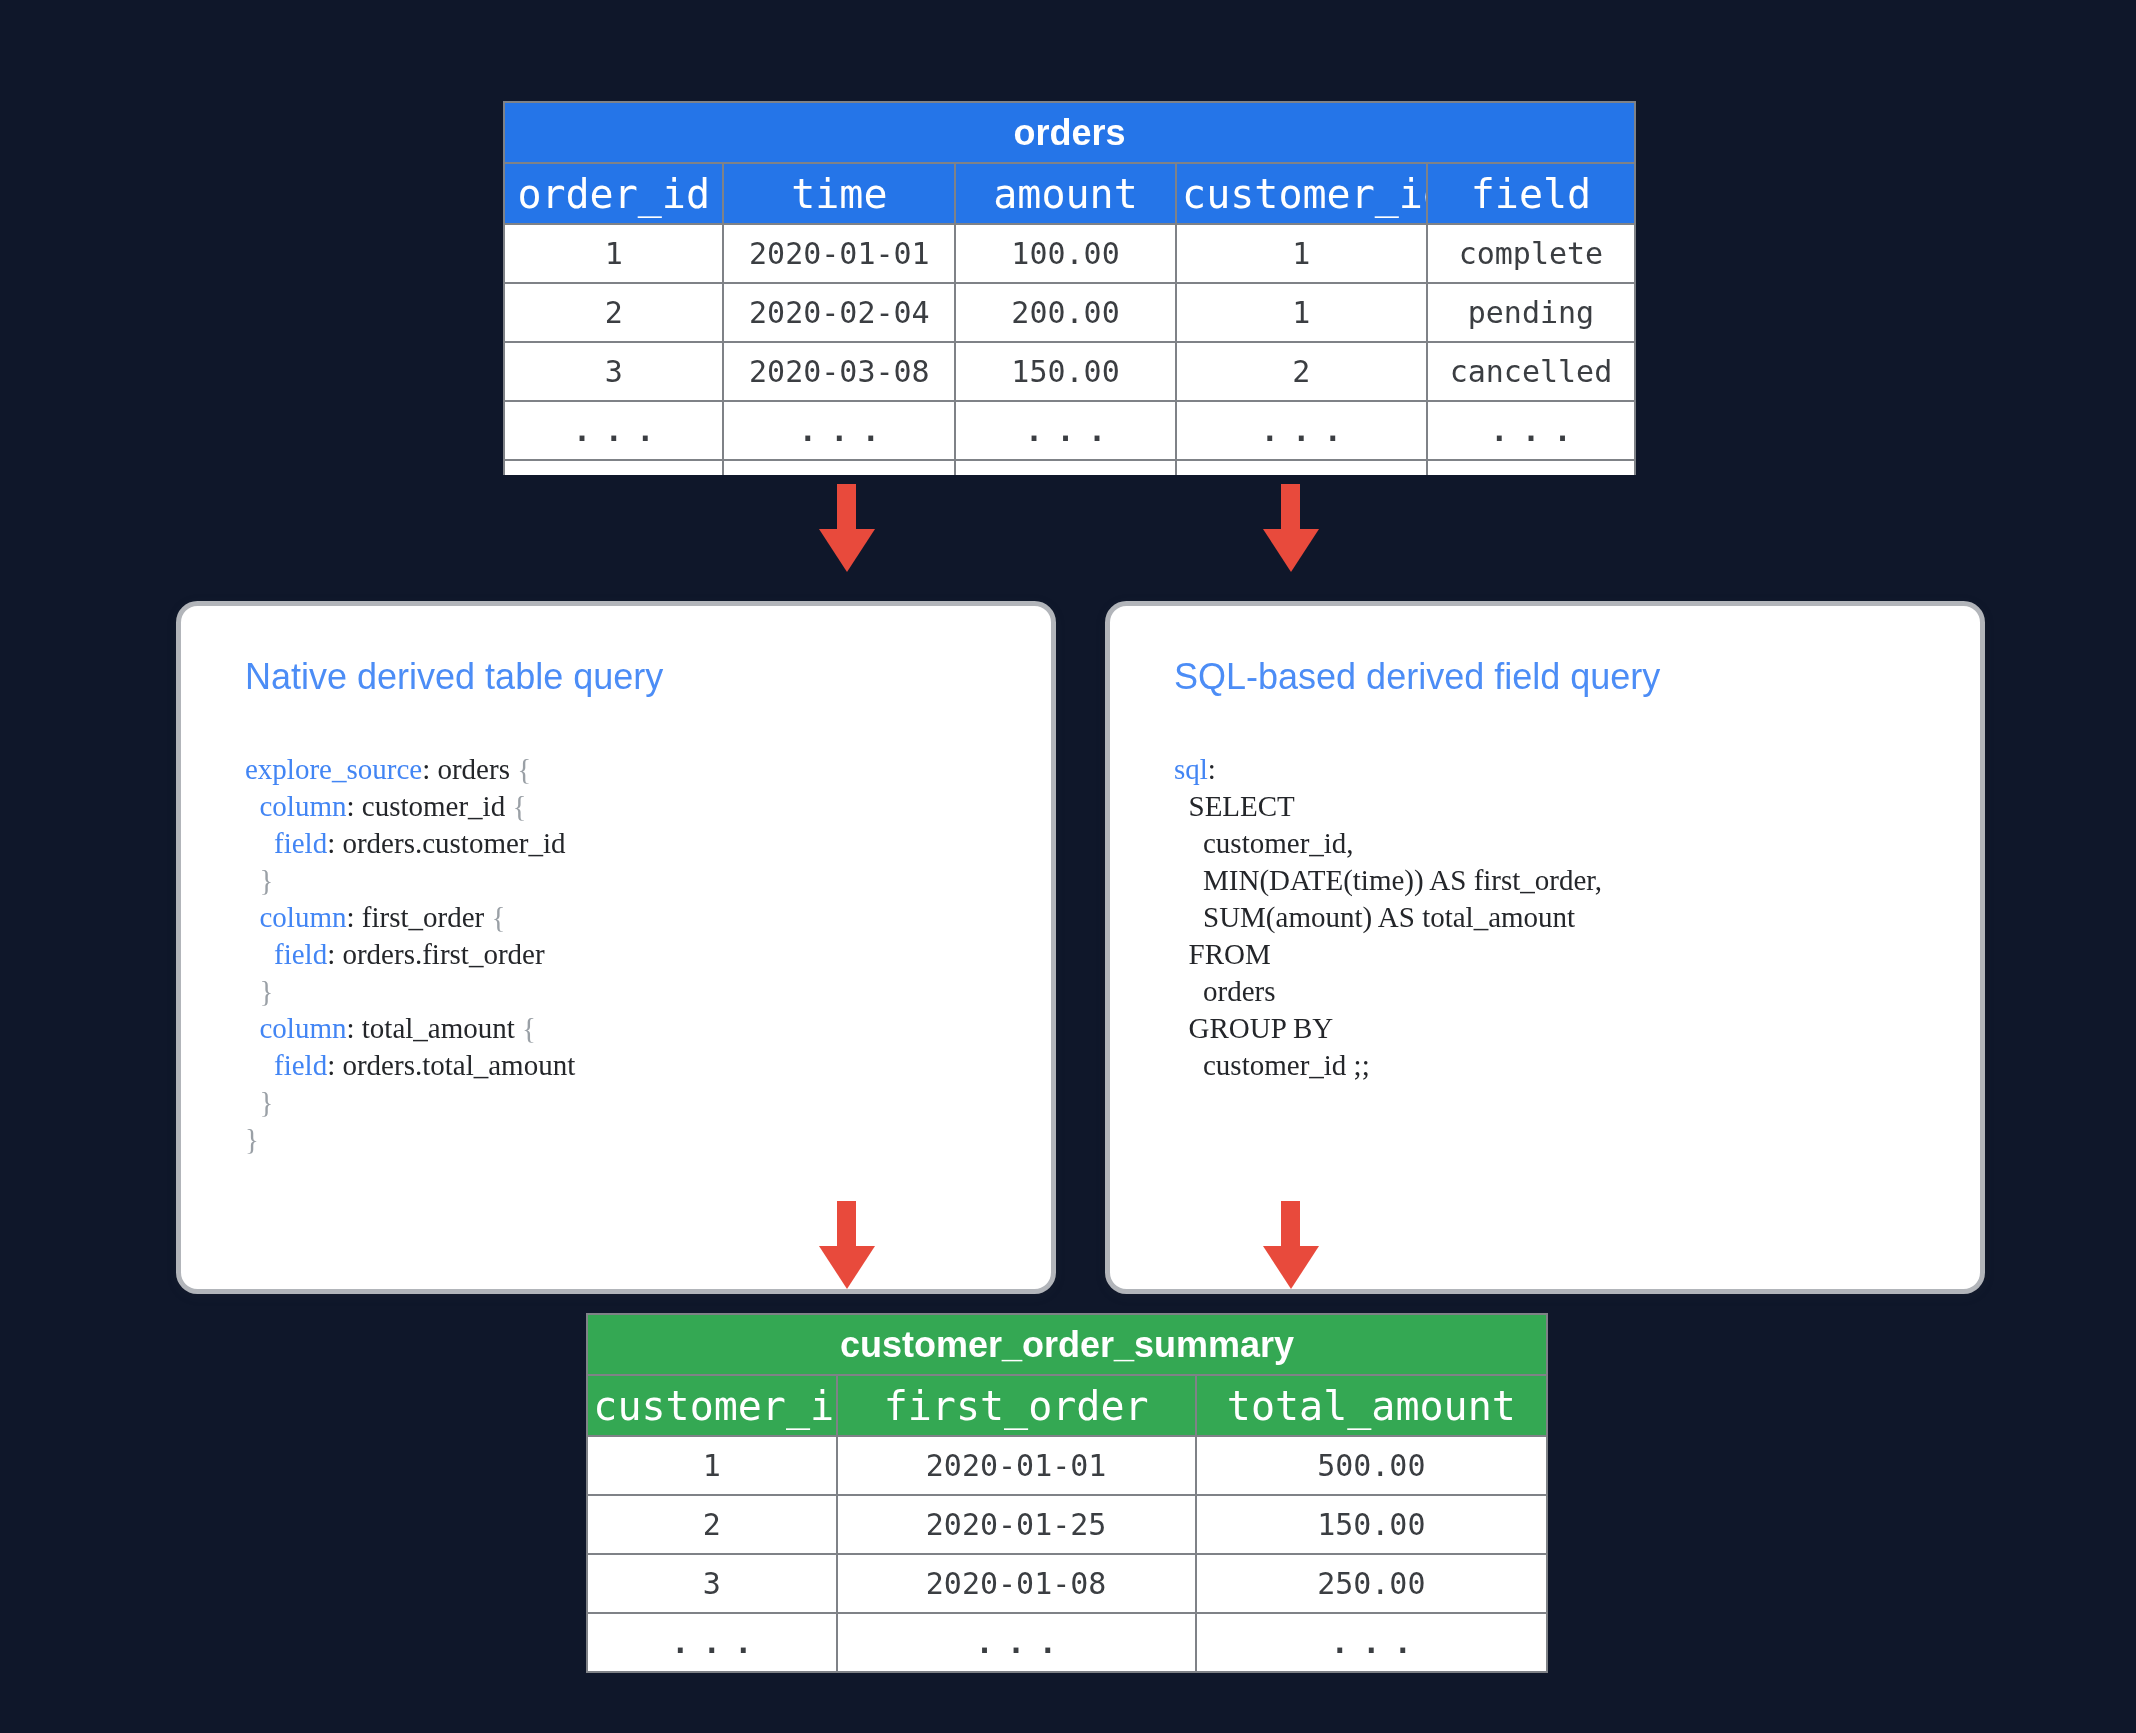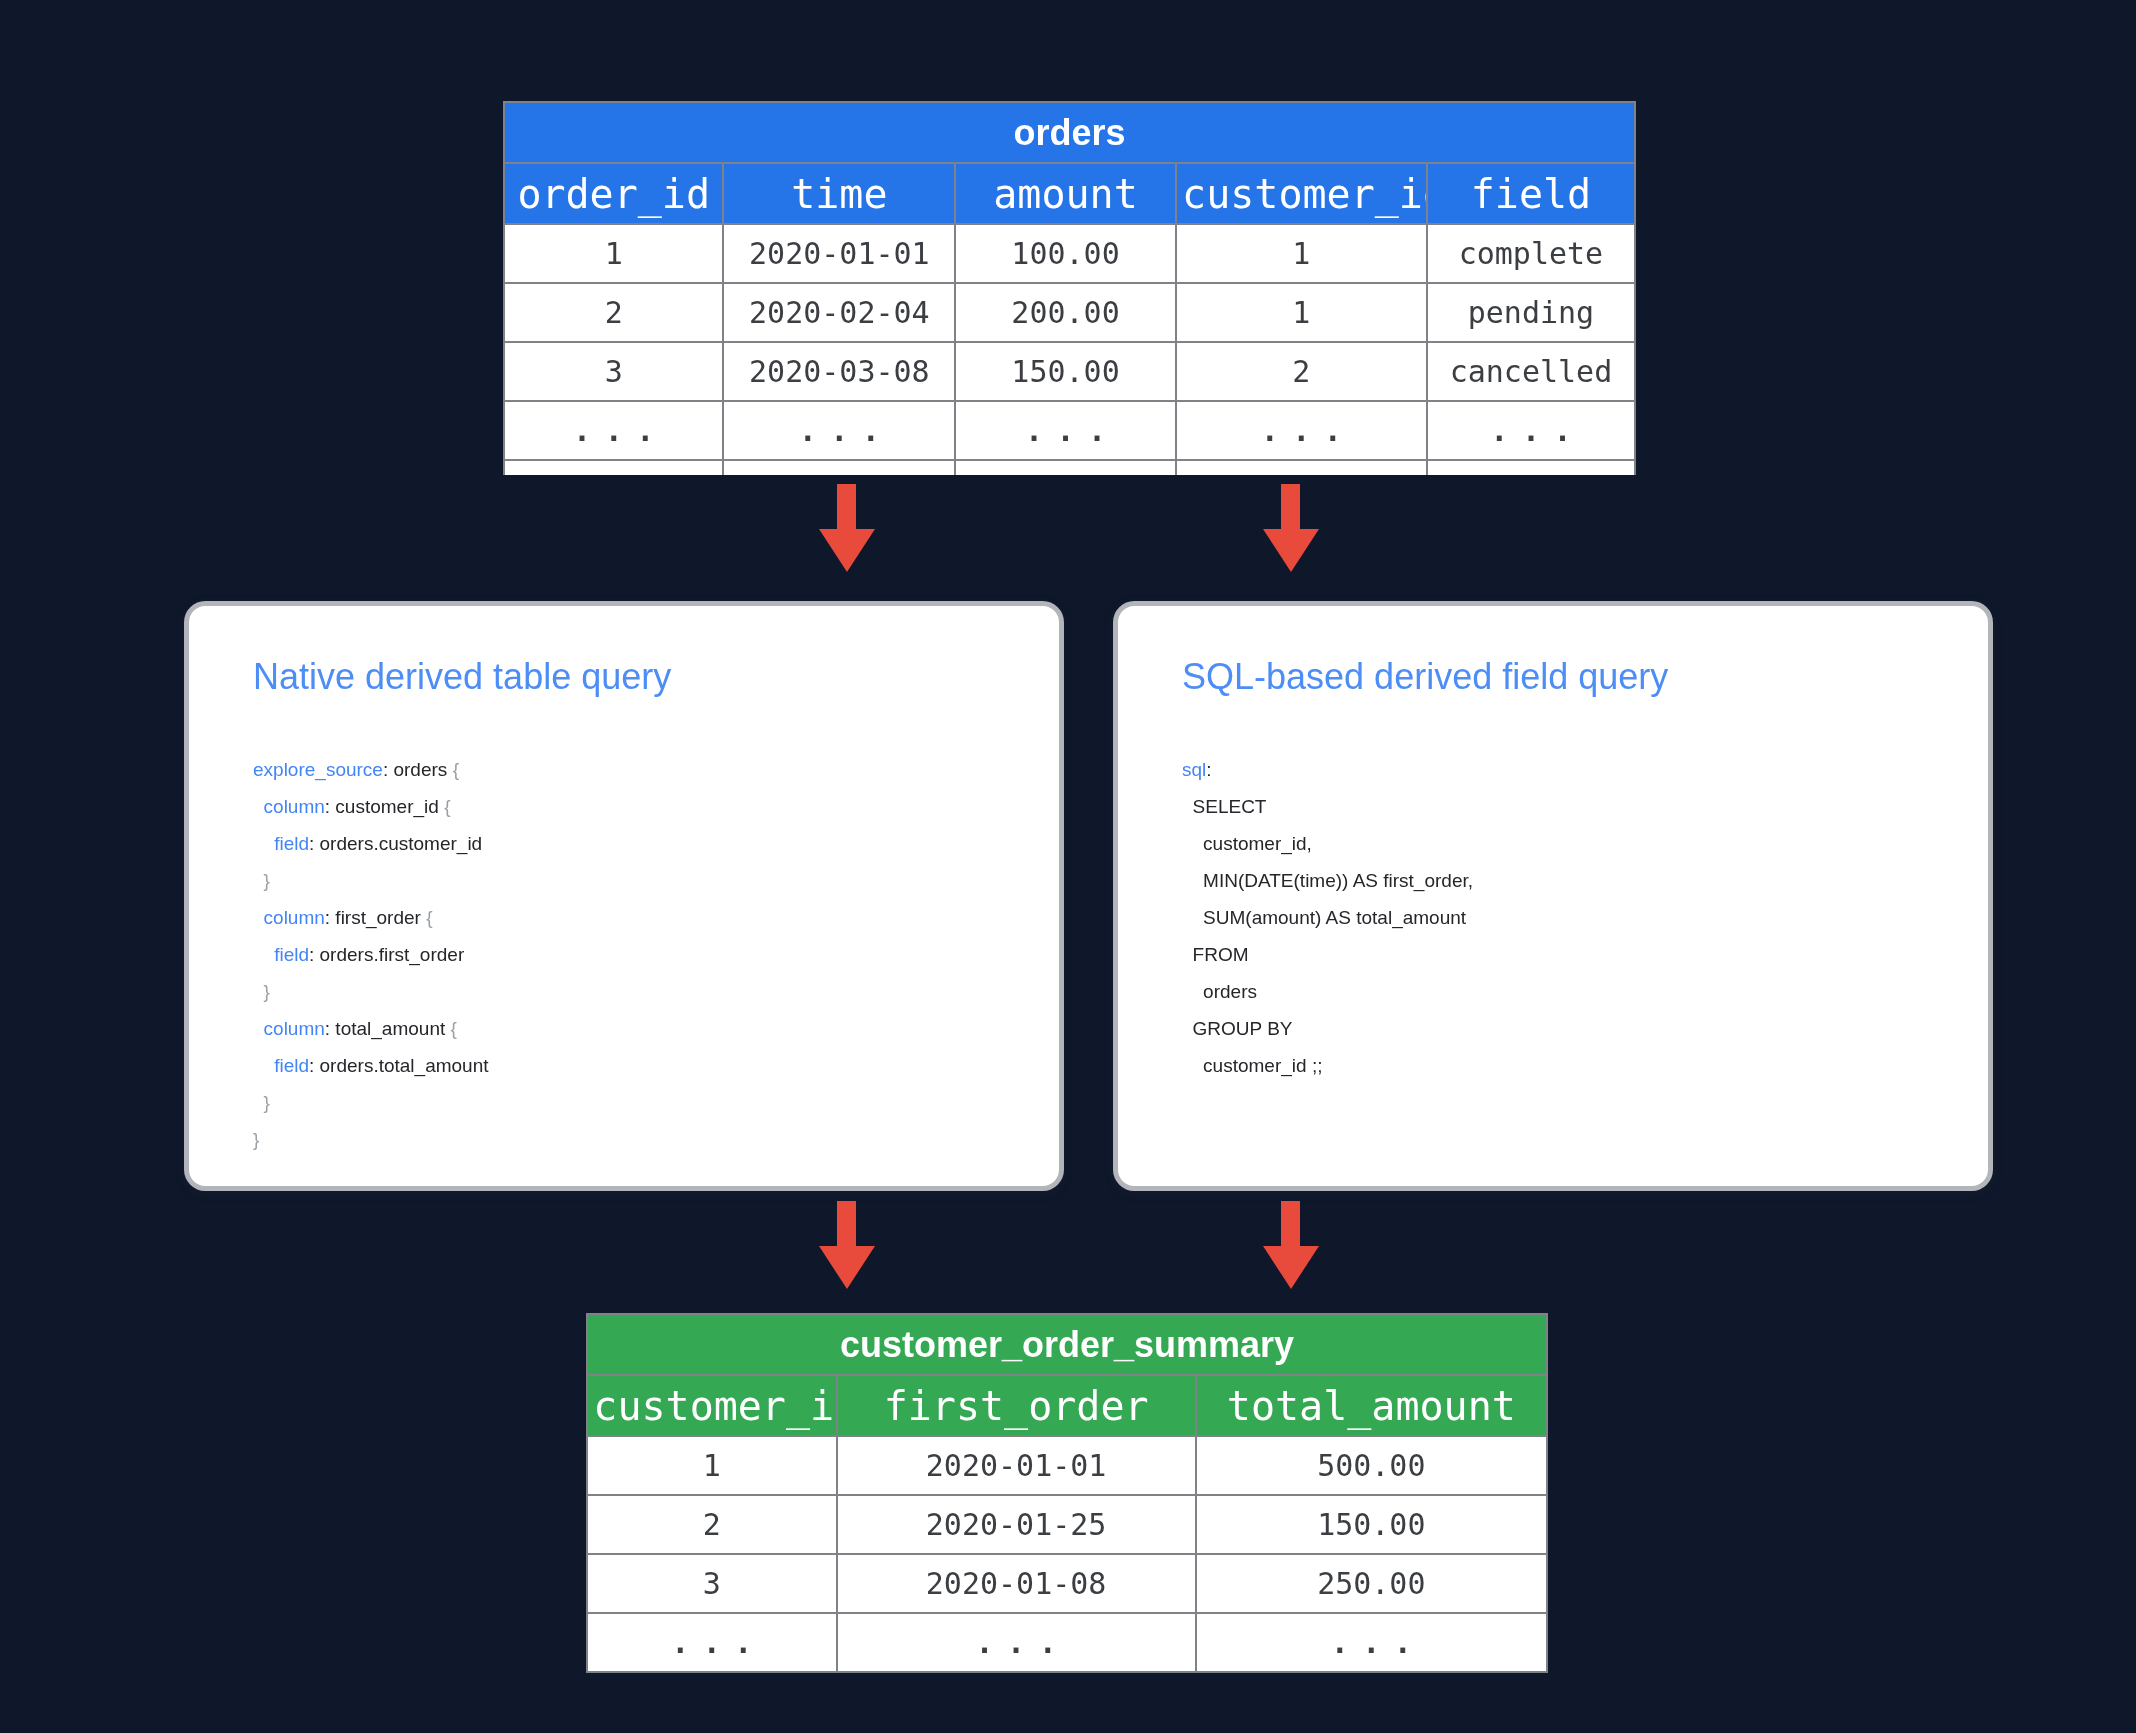--- a/index.html
+++ b/index.html
@@ -66,39 +66,38 @@
   }
   .arrow-top-left{left:818px;top:484px;}
   .arrow-top-right{left:1262px;top:484px;}
   .arrow-bottom-left{left:818px;top:1201px;}
   .arrow-bottom-right{left:1262px;top:1201px;}
 
   
   .qbox{
     position:absolute;
     top:601px;
-    width:880px;height:590px;
+    width:880px;height:693px;
     box-sizing:border-box;
     background:#ffffff;
     border:5.3px solid #b2b5ba;
     border-radius:21.4px;
     box-shadow:0 2.7px 10.7px rgba(60,64,67,0.10);
-    margin-left:8px;
   }
   .qbox-left{left:176px;}
   .qbox-right{left:1105px;}
   .qbox-title{
     margin:50px 0 0 64px;
     font-size:36px;
     color:#4c8df6;
   }
   .code{
     margin:53px 0 0 64px;
-    font-family:Liberation Sans, sans-serif;
-    font-size:19px;
+    font-family:Liberation Serif, serif;
+    font-size:29px;
     line-height:37px;
     white-space:pre;
   }
   .code-line{height:37px;}
   .c-kw{color:#4285f4;}
   .c-pl{color:#24262a;}
   .c-br{color:#9aa0a6;}
 </style>
 </head>
 <body>

